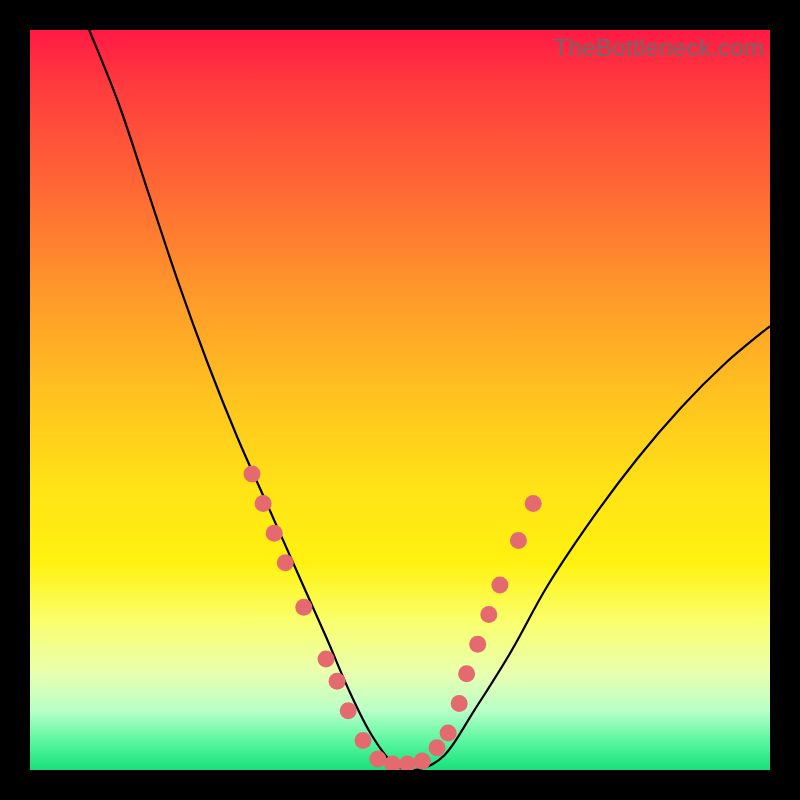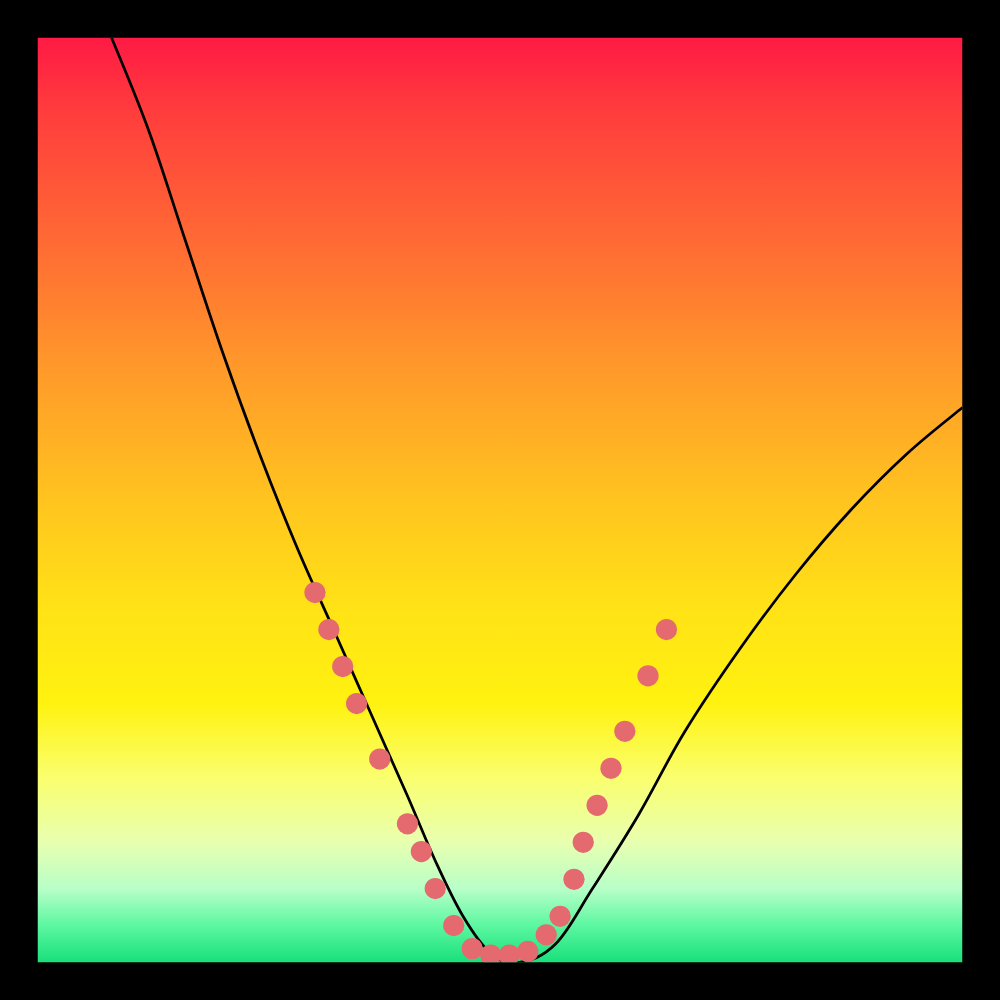--- a/index.html
+++ b/index.html
@@ -91,14 +91,15 @@
           <circle cx="418.09999999999997" cy="703" r="8.5" fill="#e46a6f"></circle>
           <circle cx="429.2" cy="673.4" r="8.5" fill="#e46a6f"></circle>
           <circle cx="436.59999999999997" cy="643.8" r="8.5" fill="#e46a6f"></circle>
           <circle cx="447.7" cy="614.2" r="8.5" fill="#e46a6f"></circle>
           <circle cx="458.8" cy="584.6" r="8.5" fill="#e46a6f"></circle>
           <circle cx="469.90000000000003" cy="555" r="8.5" fill="#e46a6f"></circle>
           <circle cx="488.40000000000003" cy="510.6" r="8.5" fill="#e46a6f"></circle>
           <circle cx="503.20000000000005" cy="473.6" r="8.5" fill="#e46a6f"></circle>
         </g>
     </svg>
+    <div class="watermark">TheBottleneck.com</div>
   </div>
 </div>
 
 </body></html>

